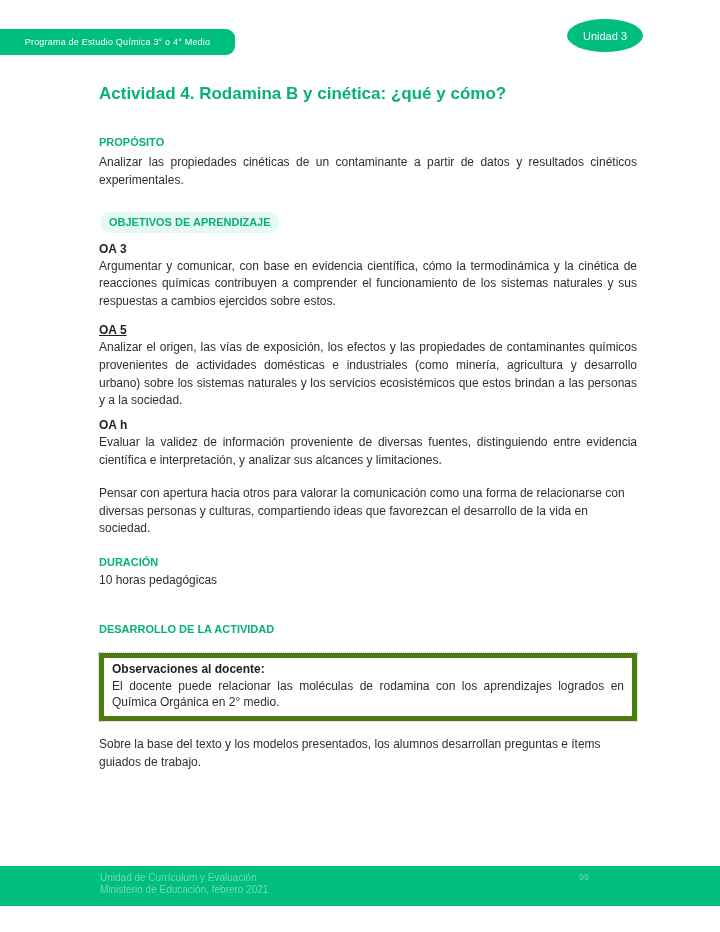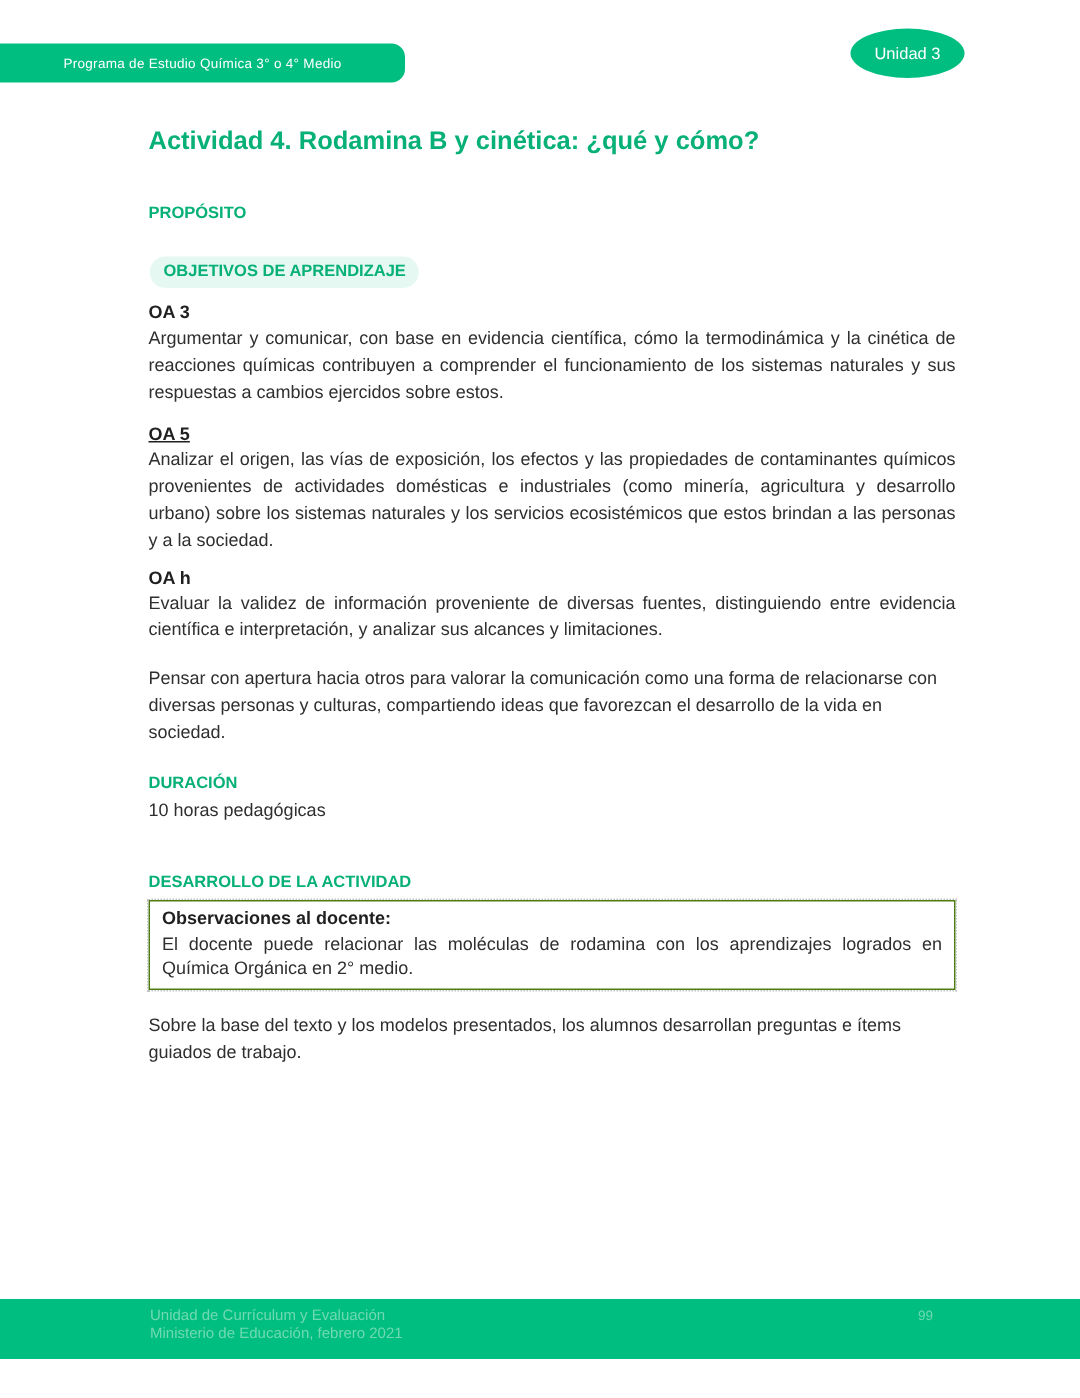--- a/index.html
+++ b/index.html
@@ -11,21 +11,21 @@
   html,body{margin:0;padding:0;background:#ffffff;}
   .page{
     position:relative;
     width:720px;height:932px;
     background:#ffffff;
     font-family:"Liberation Sans", sans-serif;
     overflow:hidden;
   }
   .program-badge{
     position:absolute;left:0;top:29px;
-    width:270px;height:26px;
+    width:235px;height:26px;
     background:var(--band-green);
     border-radius:0 9px 9px 0;
     color:#ffffff;font-size:9px;
     display:flex;align-items:center;justify-content:center;
     letter-spacing:.2px;
   }
   .unit-badge{
     position:absolute;left:567px;top:19px;
     width:76px;height:33px;
     background:var(--band-green);
@@ -58,45 +58,45 @@
     margin:5px 0 0 0;
     font-size:12px;color:var(--body-text);
     line-height:17.8px;
     text-align:justify;
   }
   .oa-label{
     font-size:12px;font-weight:bold;color:#1f1f1f;
     line-height:14px;
   }
   .note-box{
-    border:1px solid #4d7c0f;
+    border:5px solid #4d7c0f;
     outline:1px dotted #c2c2c2;
     padding:4px 8px 6px 8px;
-    margin-top:5px;
+    margin-top:17px;
   }
   .note-title{
     font-size:12px;font-weight:bold;color:#1f1f1f;line-height:15px;
   }
   .note-body{
     margin:1px 0 0 0;
     font-size:12px;color:var(--body-text);
     line-height:16px;text-align:justify;
   }
   .footer-band{
     position:absolute;left:0;top:866px;
     width:720px;height:40px;
     background:var(--band-green);
   }
   .footer-lines{
     position:absolute;left:100px;top:6px;
     color:var(--footer-text);
     font-size:10px;line-height:11.5px;
   }
   .footer-page{
-    position:absolute;left:612px;top:6px;
+    position:absolute;left:579px;top:6px;
     color:var(--footer-text);
     font-size:9px;
   }
 </style>
 </head>
 <body>
 
 <div class="page">
 
   <div class="program-badge">
@@ -105,20 +105,21 @@
 
   <div class="unit-badge">
     <span>Unidad 3</span>
   </div>
 
   <div class="content">
 
     <h1 class="doc-title">Actividad 4. Rodamina B y cinética: ¿qué y cómo?</h1>
 
     <div class="sec-head" style="margin-top:32px;">PROPÓSITO</div>
+    <p class="body-par">Analizar las propiedades cinéticas de un contaminante a partir de datos y resultados cinéticos experimentales.</p>
 
     <div style="margin-top:22px;">
       <span class="sec-head oa-head">OBJETIVOS DE APRENDIZAJE</span>
     </div>
 
     <div class="oa-label" style="margin-top:9px;">OA 3</div>
     <p class="body-par" style="margin-top:2px;">Argumentar y comunicar, con base en evidencia científica, cómo la termodinámica y la cinética de reacciones químicas contribuyen a comprender el funcionamiento de los sistemas naturales y sus respuestas a cambios ejercidos sobre estos.</p>
 
     <div class="oa-label" style="margin-top:12px;text-decoration:underline;">OA 5</div>
     <p class="body-par" style="margin-top:2px;">Analizar el origen, las vías de exposición, los efectos y las propiedades de contaminantes químicos provenientes de actividades domésticas e industriales (como minería, agricultura y desarrollo urbano) sobre los sistemas naturales y los servicios ecosistémicos que estos brindan a las personas y a la sociedad.</p>

